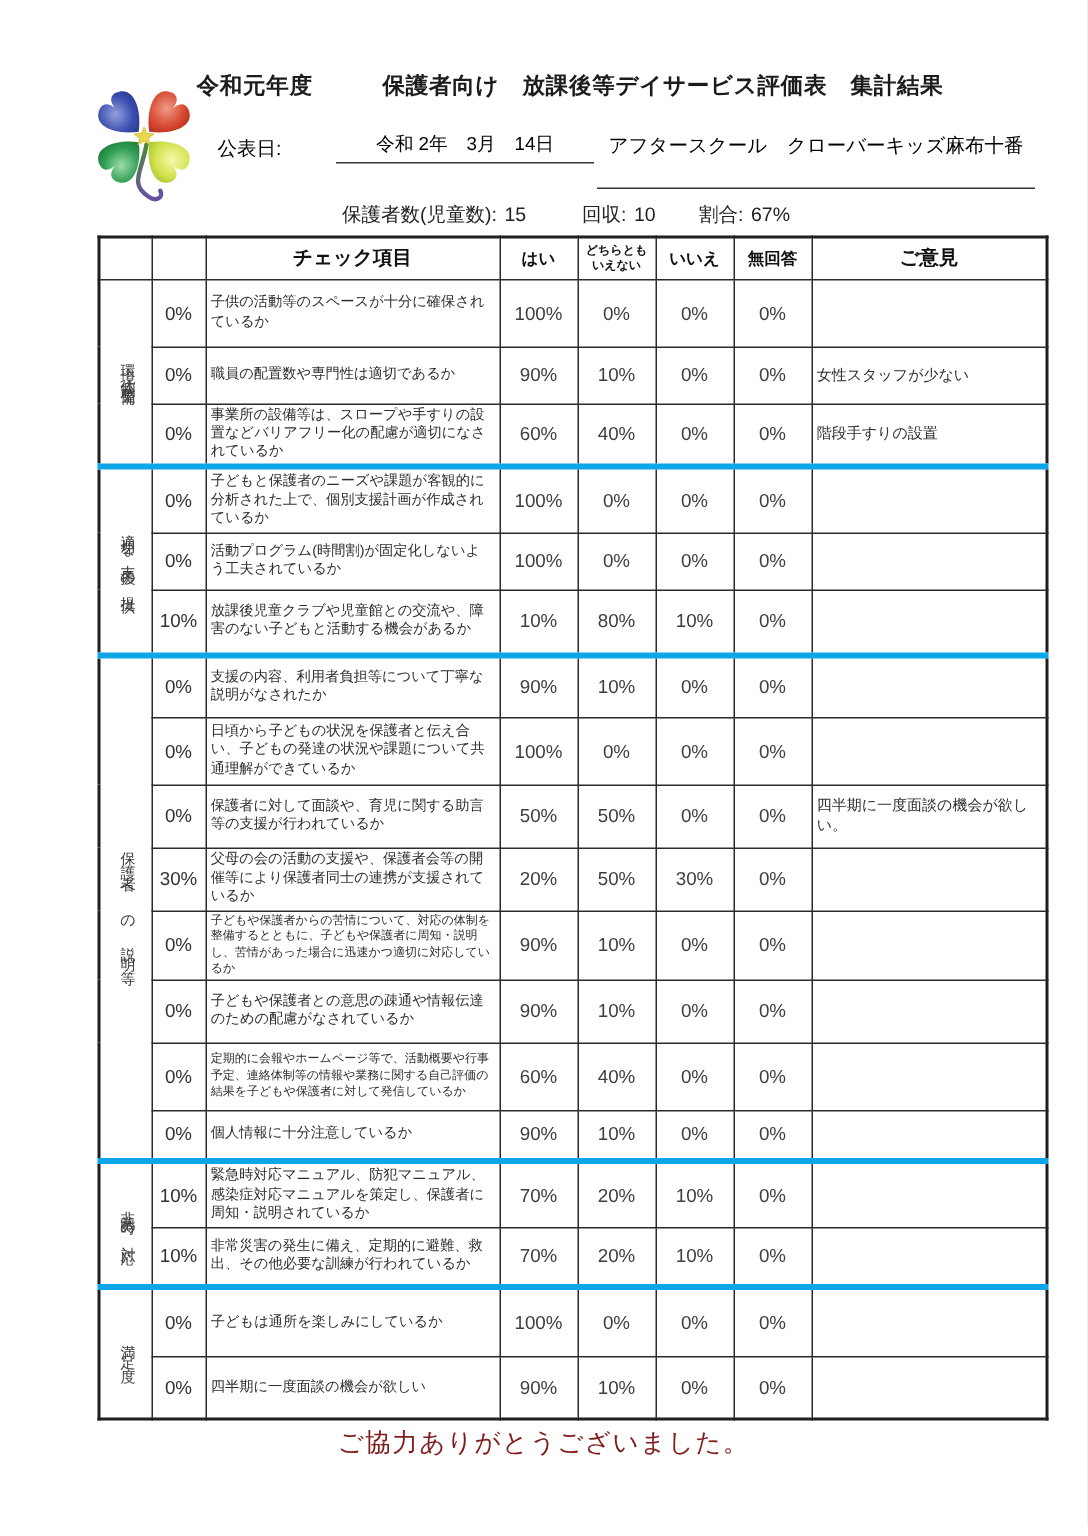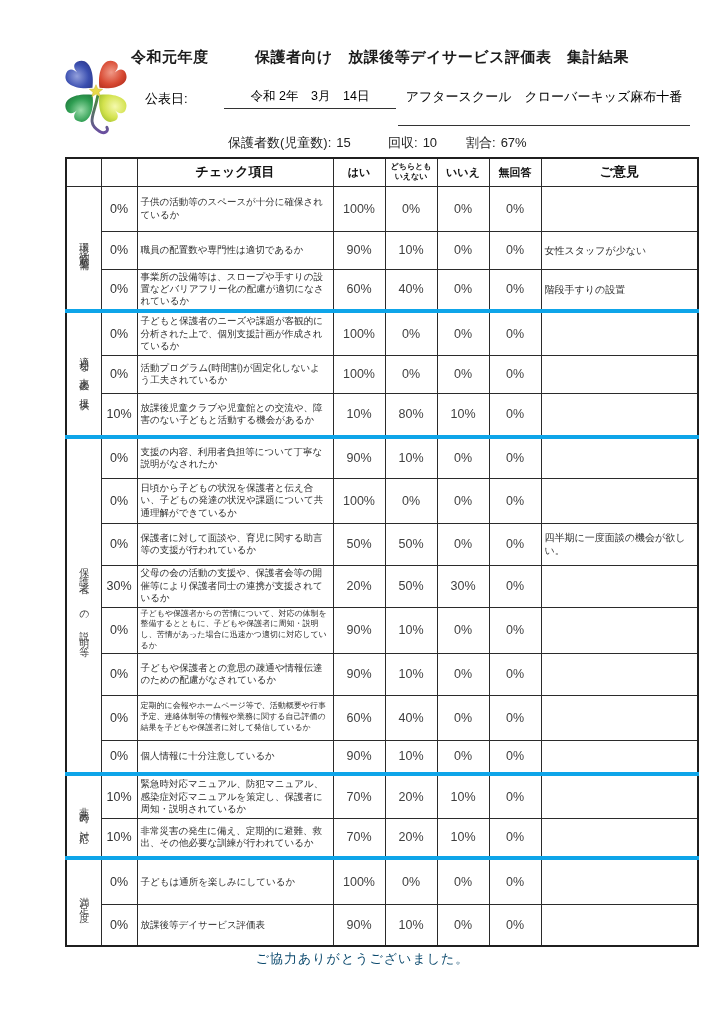--- a/index.html
+++ b/index.html
@@ -53,21 +53,21 @@
   }
   td.cat.sp-wide span{letter-spacing:8px;}
   td.num{text-align:center;font-size:12.5px;color:#333;}
   td.item{font-size:9.5px;color:#2e2e2e;line-height:1.3;padding:2px 4px;}
   tr.small-item td.item{font-size:8px;line-height:1.35;}
   td.pct{text-align:center;font-size:12.5px;color:#3f3f3f;}
   td.comment{font-size:10px;color:#2e2e2e;padding:2px 6px;line-height:1.3;}
   
   .footer-thanks{
     position:absolute;left:0;top:950px;width:725px;text-align:center;
-    font-size:13px;color:#0c4a6e;letter-spacing:1px;
+    font-size:17px;color:#7f1d1d;letter-spacing:1px;
   }
 </style>
 </head>
 <body>
 
 <div class="page">
 
   <div class="logo">
     <svg viewBox="0 0 100 120" width="84" height="100" aria-hidden="true">
       <defs>
@@ -317,21 +317,21 @@
       <td class="num">0%</td>
       <td class="item">子どもは通所を楽しみにしているか</td>
       <td class="pct">100%</td>
       <td class="pct">0%</td>
       <td class="pct">0%</td>
       <td class="pct">0%</td>
       <td class="comment"></td>
     </tr>
     <tr style="height:42px">
       <td class="num">0%</td>
-      <td class="item">放課後等デイサービス評価表</td>
+      <td class="item">四半期に一度面談の機会が欲しい</td>
       <td class="pct">90%</td>
       <td class="pct">10%</td>
       <td class="pct">0%</td>
       <td class="pct">0%</td>
       <td class="comment"></td>
     </tr>
   </tbody>
     </table>
 
   <div class="footer-thanks">ご協力ありがとうございました。</div>

